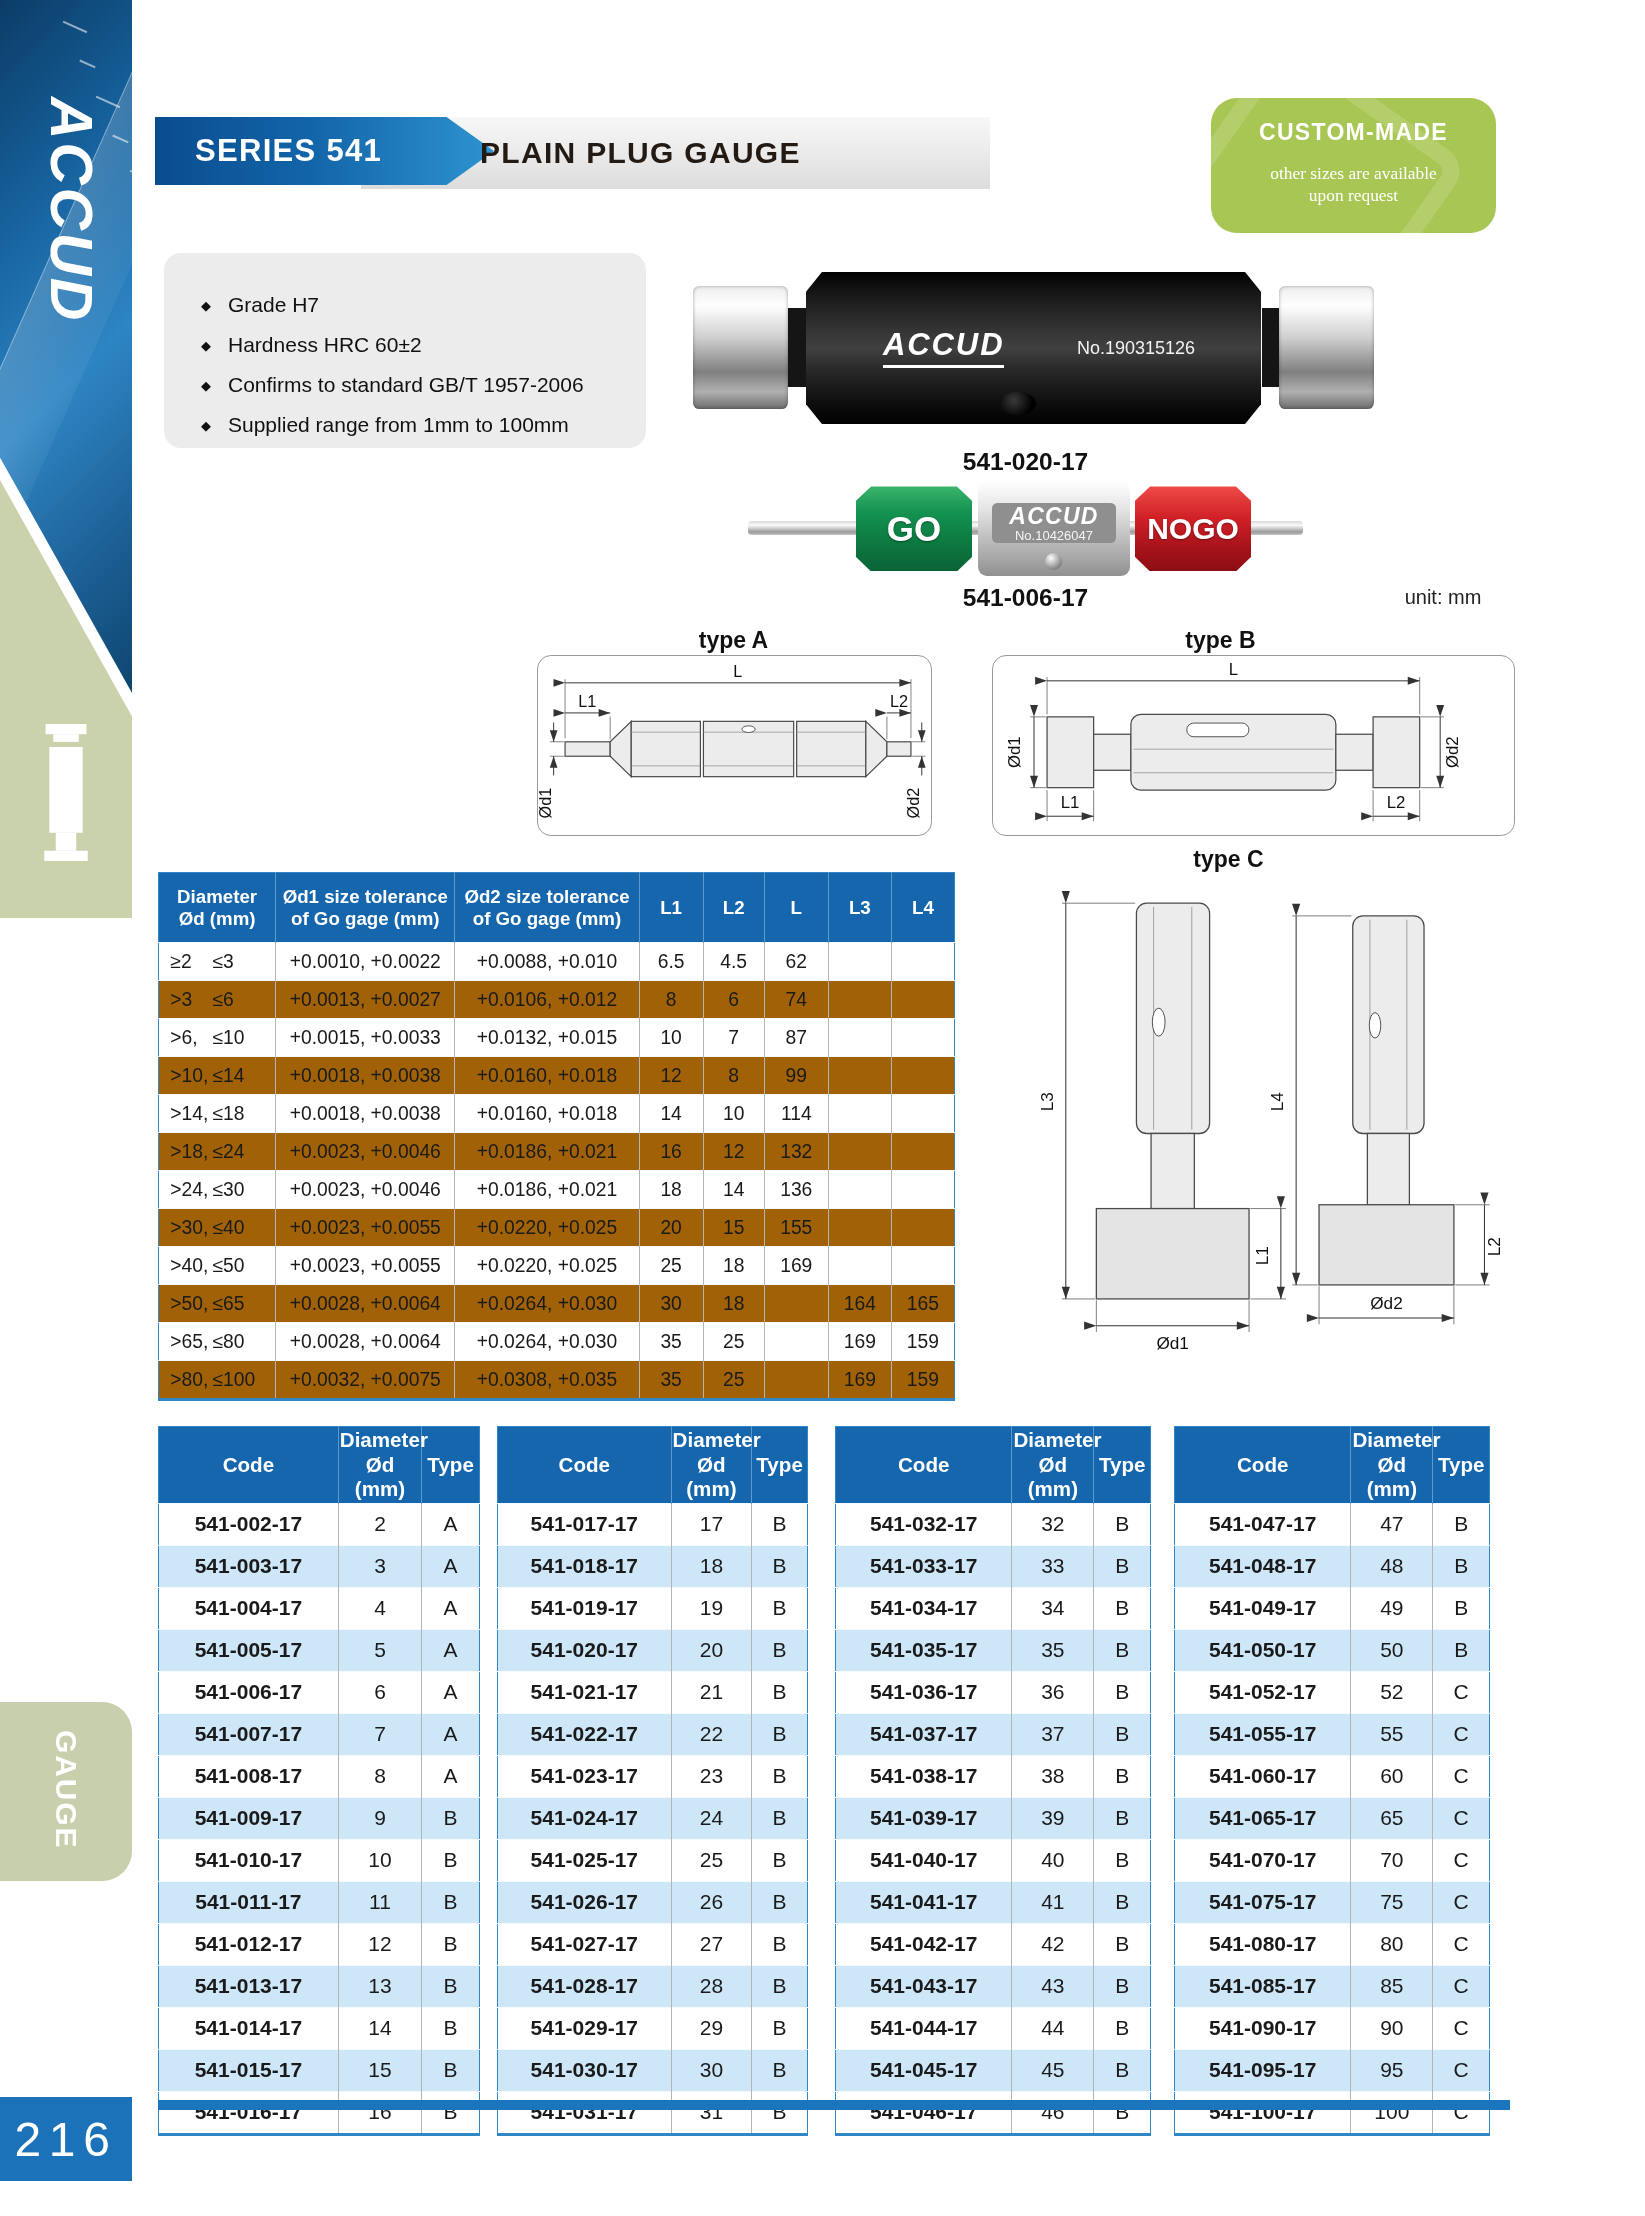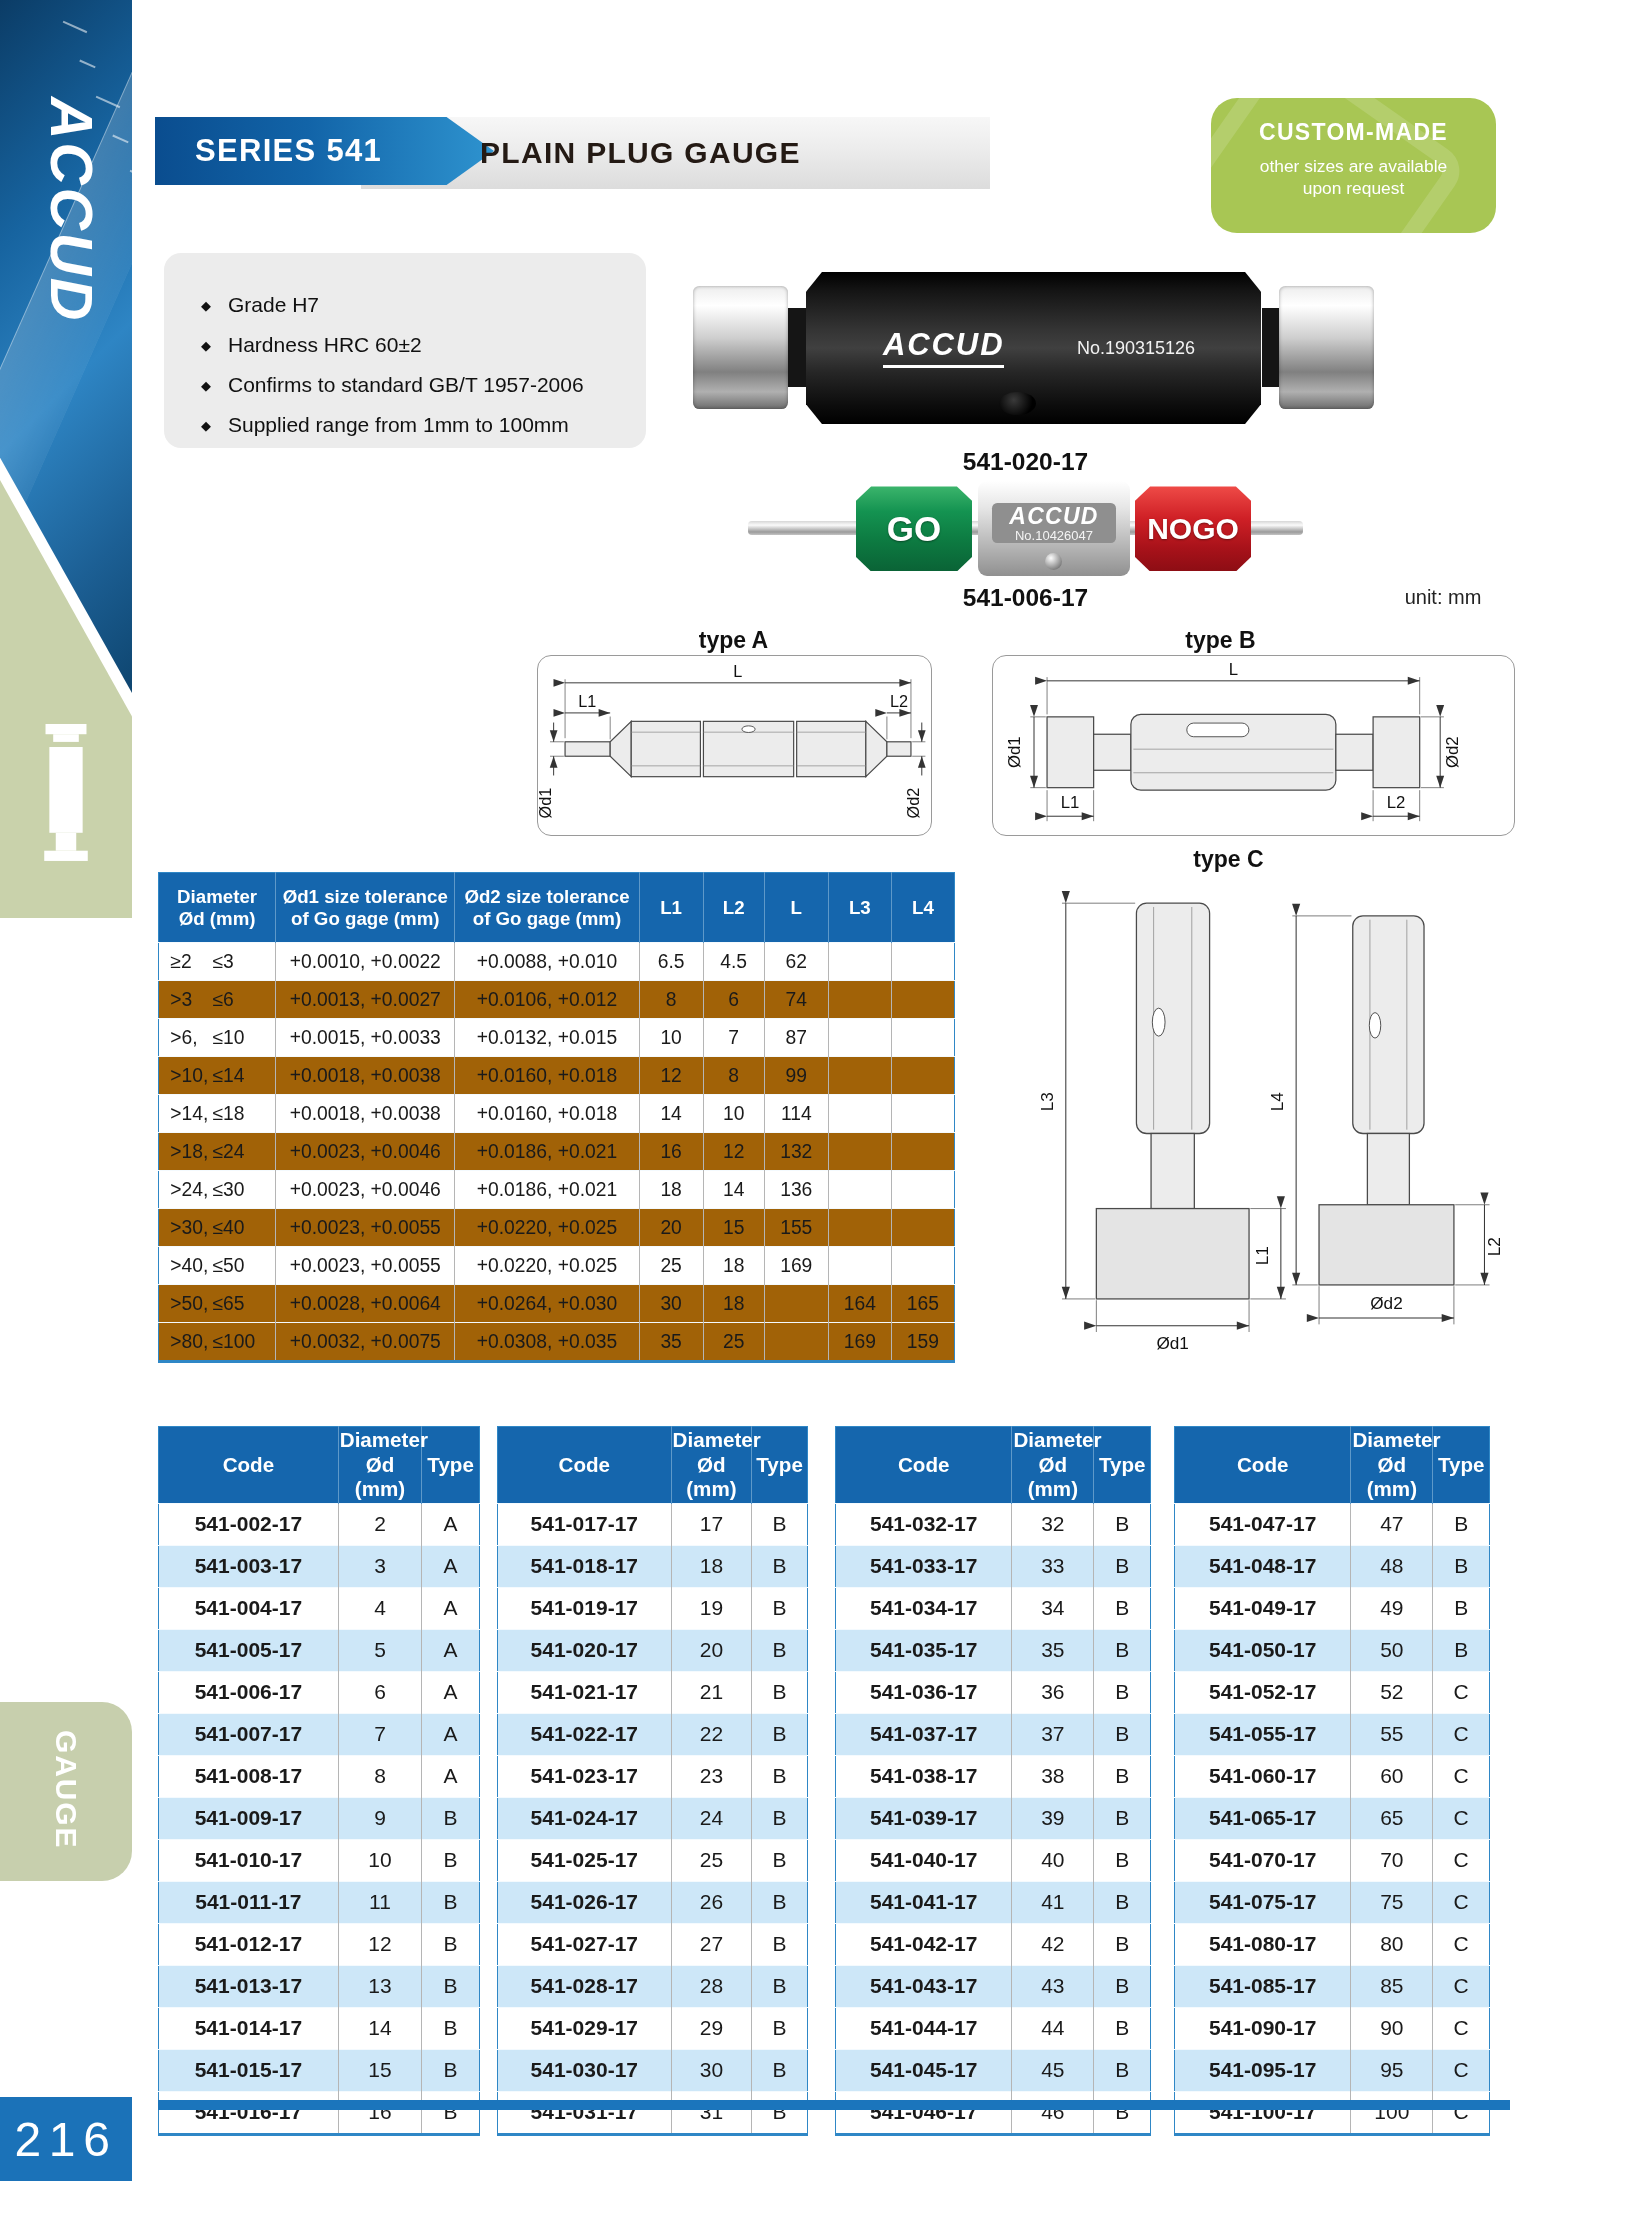--- a/index.html
+++ b/index.html
@@ -40,21 +40,21 @@
   #hdr-arrow span{margin-left:40px;font-size:31px;font-weight:bold;color:#fff;letter-spacing:1.3px;}
   #hdr-title{left:480px;top:117px;height:72px;display:flex;align-items:center;
     font-size:30px;font-weight:bold;color:#241a14;letter-spacing:1.3px;}
 
   
   #badge{left:1211px;top:98px;width:285px;height:135px;background:#a8c654;
     border-radius:26px;text-align:center;color:#fff;overflow:hidden;}
   #badge .wm{position:absolute;left:-13px;top:-19.3px;width:193px;height:193px;
     border:17px solid rgba(255,255,255,.14);transform:rotate(35deg);border-radius:26px;}
   #badge .t{margin-top:20.6px;font-size:23px;font-weight:bold;letter-spacing:1.3px;position:relative;}
-  #badge .s{margin-top:9px;font-size:17.4px;line-height:22px;position:relative;}
+  #badge .s{margin-top:16px;font-size:17.4px;line-height:22px;position:relative;font-family:Liberation Serif, serif;}
 
   
   #features{left:164px;top:253px;width:482px;height:195px;background:#ececec;border-radius:17px;
     padding:32px 0 0 37px;box-sizing:border-box;}
   #features .item{display:flex;align-items:center;height:40px;font-size:21px;color:#111;}
   #features .blt{font-size:13px;margin-right:17px;color:#111;}
 
   
   #photo1{left:693px;top:268px;width:681px;height:160px;}
   .cap{position:absolute;top:18px;width:95px;height:123px;border-radius:6.4px;
@@ -496,20 +496,30 @@
         <tr class="alt">
           <td class="c-dia"><span class="mn">&gt;50,</span><span>≤65</span></td>
           <td>+0.0028, +0.0064</td>
           <td>+0.0264, +0.030</td>
           <td>30</td>
           <td>18</td>
           <td></td>
           <td>164</td>
           <td>165</td>
         </tr>
+        <tr>
+          <td class="c-dia"><span class="mn">&gt;65,</span><span>≤80</span></td>
+          <td>+0.0028, +0.0064</td>
+          <td>+0.0264, +0.030</td>
+          <td>35</td>
+          <td>25</td>
+          <td></td>
+          <td>169</td>
+          <td>159</td>
+        </tr>
         <tr class="alt">
           <td class="c-dia"><span class="mn">&gt;80,</span><span>≤100</span></td>
           <td>+0.0032, +0.0075</td>
           <td>+0.0308, +0.035</td>
           <td>35</td>
           <td>25</td>
           <td></td>
           <td>169</td>
           <td>159</td>
         </tr>

